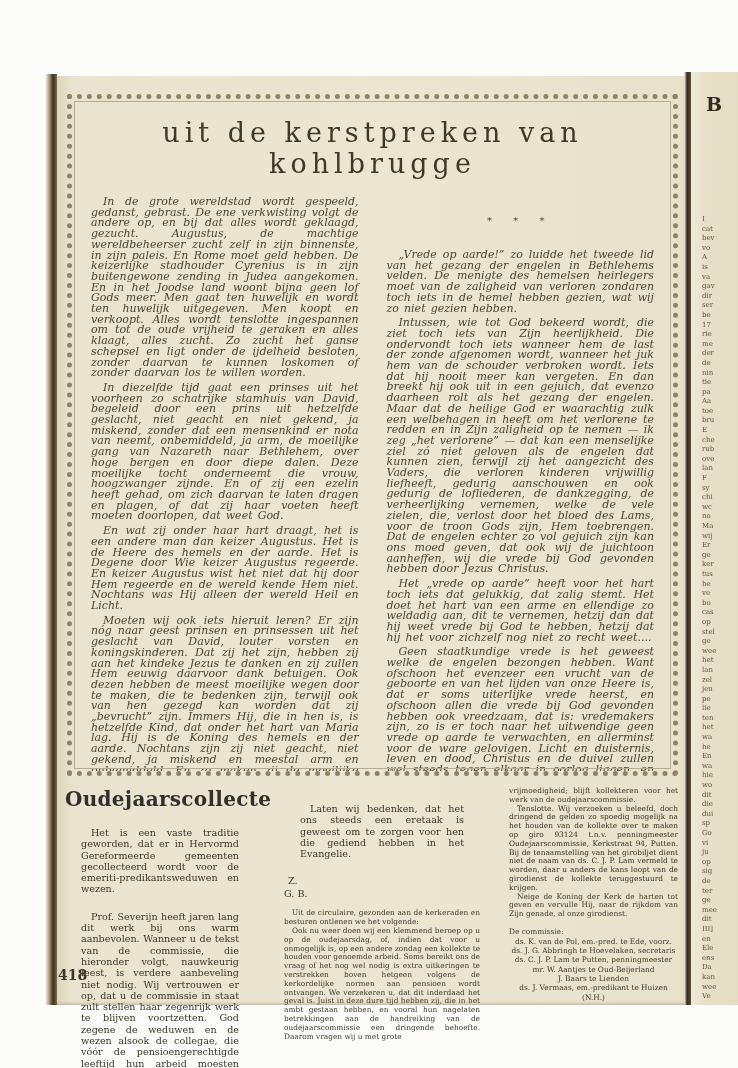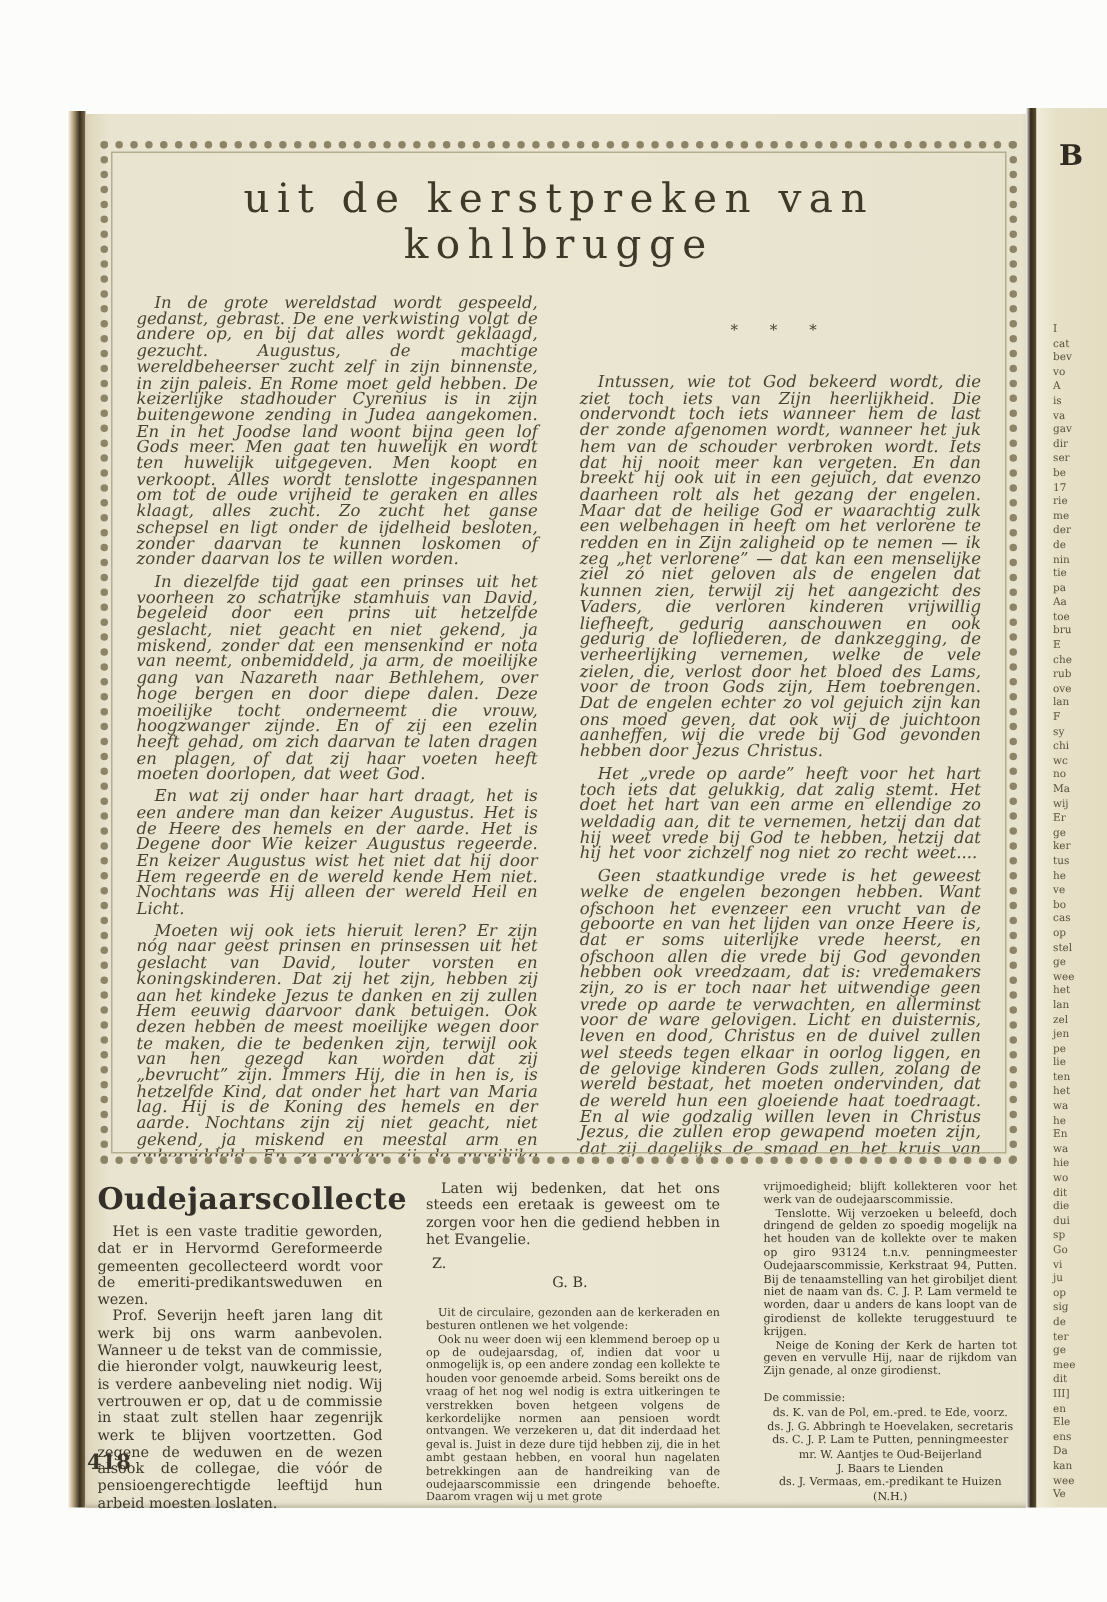--- a/index.html
+++ b/index.html
@@ -87,35 +87,35 @@
     gap: 29px;
   }
   .collecte-heading {
     margin: 0 0 5px 0;
     font-size: 20px;
     font-weight: bold;
     letter-spacing: .3px;
     color: #33302a;
   }
   .btext p {
-    margin: 0;
+    margin: 16px;
     font-size: 9.6px;
     line-height: 11.3px;
     text-align: justify;
     text-indent: 10px;
   }
   .smalltext p, .smalltext div {
     margin: 0;
     font-size: 7.4px;
     line-height: 8.8px;
     text-align: justify;
     text-indent: 8px;
   }
   .sig-left { font-size: 9.6px; margin: 5px 0 0 4px; }
-  .sig-right { font-size: 9.6px; text-align: center; margin: 2px 4px 10px 0; }
+  .sig-right { font-size: 9.6px; text-align: left; margin: 2px 4px 10px 0; }
   .noindent { text-indent: 0 !important; }
   .boldpar { font-weight: normal; color: #332f24; }
   .comm-label { margin-top: 9px !important; text-indent: 0 !important; }
   .commissie div {
     font-size: 7.4px;
     line-height: 9.3px;
     text-align: center;
     text-indent: 0;
   }
   .pagenum {
@@ -150,20 +150,21 @@
         <div class="sermon-col">
             <p class="sermon">In de grote wereldstad wordt gespeeld, gedanst, gebrast. De ene verkwisting volgt de andere op, en bij dat alles wordt geklaagd, gezucht. Augustus, de machtige wereldbeheerser zucht zelf in zijn binnenste, in zijn paleis. En Rome moet geld hebben. De keizerlijke stadhouder Cyrenius is in zijn buitengewone zending in Judea aangekomen. En in het Joodse land woont bijna geen lof Gods meer. Men gaat ten huwelijk en wordt ten huwelijk uitgegeven. Men koopt en verkoopt. Alles wordt tenslotte ingespannen om tot de oude vrijheid te geraken en alles klaagt, alles zucht. Zo zucht het ganse schepsel en ligt onder de ijdelheid besloten, zonder daarvan te kunnen loskomen of zonder daarvan los te willen worden.</p>
             <p class="sermon">In diezelfde tijd gaat een prinses uit het voorheen zo schatrijke stamhuis van David, begeleid door een prins uit hetzelfde geslacht, niet geacht en niet gekend, ja miskend, zonder dat een mensenkind er nota van neemt, onbemiddeld, ja arm, de moeilijke gang van Nazareth naar Bethlehem, over hoge bergen en door diepe dalen. Deze moeilijke tocht onderneemt die vrouw, hoogzwanger zijnde. En of zij een ezelin heeft gehad, om zich daarvan te laten dragen en plagen, of dat zij haar voeten heeft moeten doorlopen, dat weet God.</p>
             <p class="sermon">En wat zij onder haar hart draagt, het is een andere man dan keizer Augustus. Het is de Heere des hemels en der aarde. Het is Degene door Wie keizer Augustus regeerde. En keizer Augustus wist het niet dat hij door Hem regeerde en de wereld kende Hem niet. Nochtans was Hij alleen der wereld Heil en Licht.</p>
             <p class="sermon">Moeten wij ook iets hieruit leren? Er zijn nóg naar geest prinsen en prinsessen uit het geslacht van David, louter vorsten en koningskinderen. Dat zij het zijn, hebben zij aan het kindeke Jezus te danken en zij zullen Hem eeuwig daarvoor dank betuigen. Ook dezen hebben de meest moeilijke wegen door te maken, die te bedenken zijn, terwijl ook van hen gezegd kan worden dat zij „bevrucht” zijn. Immers Hij, die in hen is, is hetzelfde Kind, dat onder het hart van Maria lag. Hij is de Koning des hemels en der aarde. Nochtans zijn zij niet geacht, niet gekend, ja miskend en meestal arm en onbemiddeld. En zo maken zij de moeilijke gang over menige berg, door menig diep dal, om daarheen te komen, waar zij met de Heere heen moeten. Of zij in de tijd van nood een ezelin vinden, dan of zij zich de voeten moeten doorlopen dat weet God.</p>
             <p class="sermon">Het moet u niet bevreemden, gij koningskinderen, dat het u niet anders gaat dan het Jozef en Maria ging. Uitwendig moet ons de zon verbranden, zo worden wij naar het inwendige de Heere welgevallig. Het was van ouds af Gods weg dat Hij de zijnen door allerlei kruis en lijden en tegenspoed geoefend heeft. Al is zodanig in- en uitwendig lijden, zulk een tegenspoed van allerlei aard, wanneer dit tegenwoordig is, geen zaak van vreugde, wat schaadt het een mens, zo hij maar in die weg het beeld des Zoons gelijkvormig wordt? Maria, de moeder des Heeren, had er zich wel aan mogen ergeren, dat God haar zelfs niet de minste geriefelijkheden van dit leven ten deel liet vallen, daar zij toch, naar het woord van de engel, Dien onder het hart droeg, die een Koning zou zijn over het huis van Jacob en aan Wiens</p>
           </div>
         <div class="sermon-col">
           <div class="stars">* * *</div>
           <div>
+              <p class="sermon">„Vrede op aarde!” zo luidde het tweede lid van het gezang der engelen in Bethlehems velden. De menigte des hemelsen heirlegers moet van de zaligheid van verloren zondaren toch iets in de hemel hebben gezien, wat wij zo niet gezien hebben.</p>
               <p class="sermon">Intussen, wie tot God bekeerd wordt, die ziet toch iets van Zijn heerlijkheid. Die ondervondt toch iets wanneer hem de last der zonde afgenomen wordt, wanneer het juk hem van de schouder verbroken wordt. Iets dat hij nooit meer kan vergeten. En dan breekt hij ook uit in een gejuich, dat evenzo daarheen rolt als het gezang der engelen. Maar dat de heilige God er waarachtig zulk een welbehagen in heeft om het verlorene te redden en in Zijn zaligheid op te nemen — ik zeg „het verlorene” — dat kan een menselijke ziel zó niet geloven als de engelen dat kunnen zien, terwijl zij het aangezicht des Vaders, die verloren kinderen vrijwillig liefheeft, gedurig aanschouwen en ook gedurig de lofliederen, de dankzegging, de verheerlijking vernemen, welke de vele zielen, die, verlost door het bloed des Lams, voor de troon Gods zijn, Hem toebrengen. Dat de engelen echter zo vol gejuich zijn kan ons moed geven, dat ook wij de juichtoon aanheffen, wij die vrede bij God gevonden hebben door Jezus Christus.</p>
               <p class="sermon">Het „vrede op aarde” heeft voor het hart toch iets dat gelukkig, dat zalig stemt. Het doet het hart van een arme en ellendige zo weldadig aan, dit te vernemen, hetzij dan dat hij weet vrede bij God te hebben, hetzij dat hij het voor zichzelf nog niet zo recht weet....</p>
               <p class="sermon">Geen staatkundige vrede is het geweest welke de engelen bezongen hebben. Want ofschoon het evenzeer een vrucht van de geboorte en van het lijden van onze Heere is, dat er soms uiterlijke vrede heerst, en ofschoon allen die vrede bij God gevonden hebben ook vreedzaam, dat is: vredemakers zijn, zo is er toch naar het uitwendige geen vrede op aarde te verwachten, en allerminst voor de ware gelovigen. Licht en duisternis, leven en dood, Christus en de duivel zullen wel steeds tegen elkaar in oorlog liggen, en de gelovige kinderen Gods zullen, zolang de wereld bestaat, het moeten ondervinden, dat de wereld hun een gloeiende haat toedraagt. En al wie godzalig willen leven in Christus Jezus, die zullen erop gewapend moeten zijn, dat zij dagelijks de smaad en het kruis van Christus zullen te dragen hebben....</p>
             </div>
         </div>
       </div>
     </div>
 
     <div class="collecte">
       <div class="btext">

